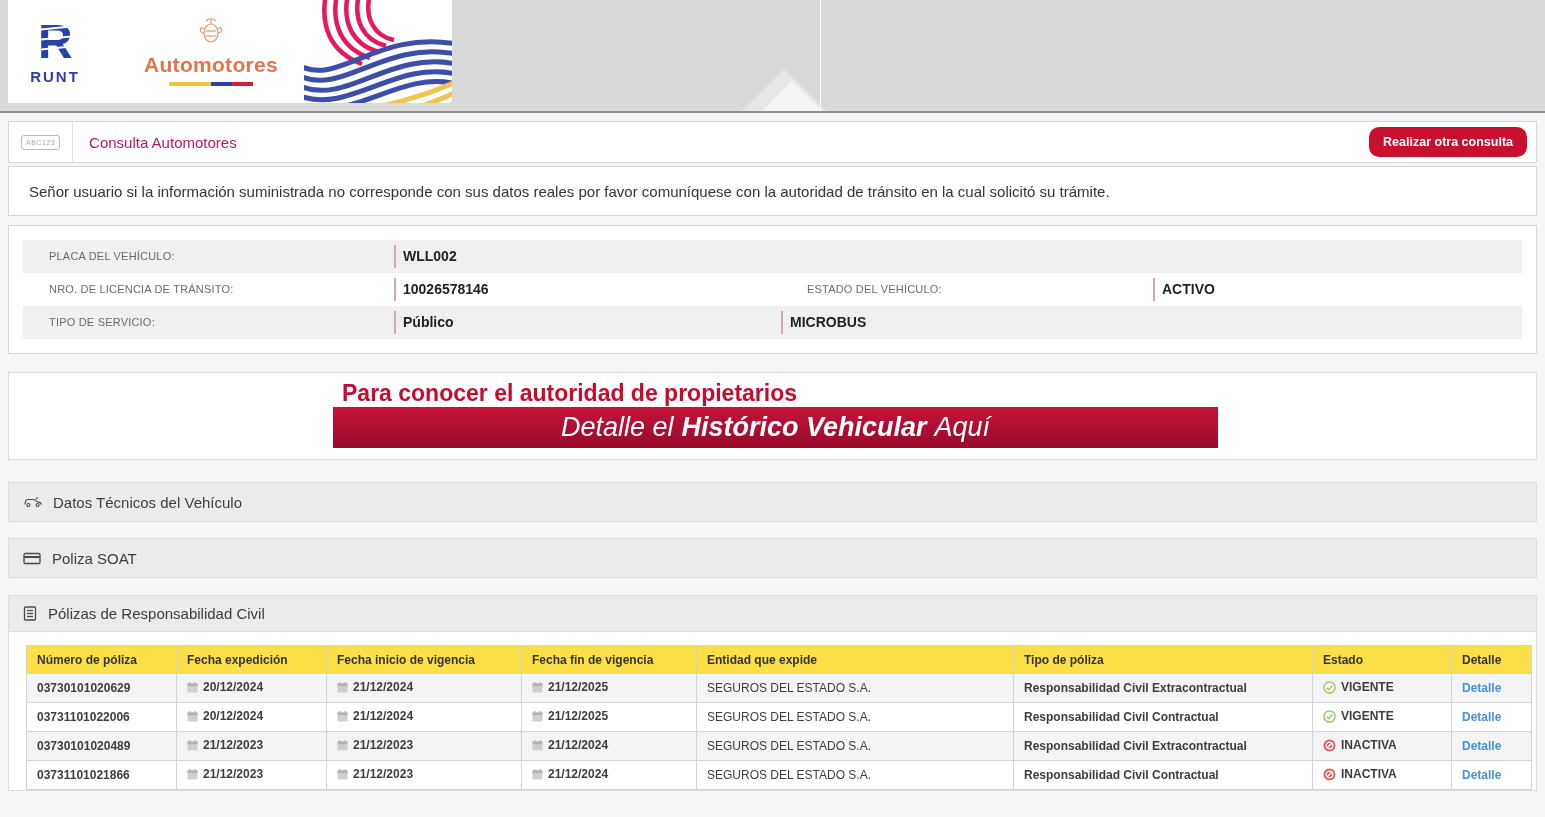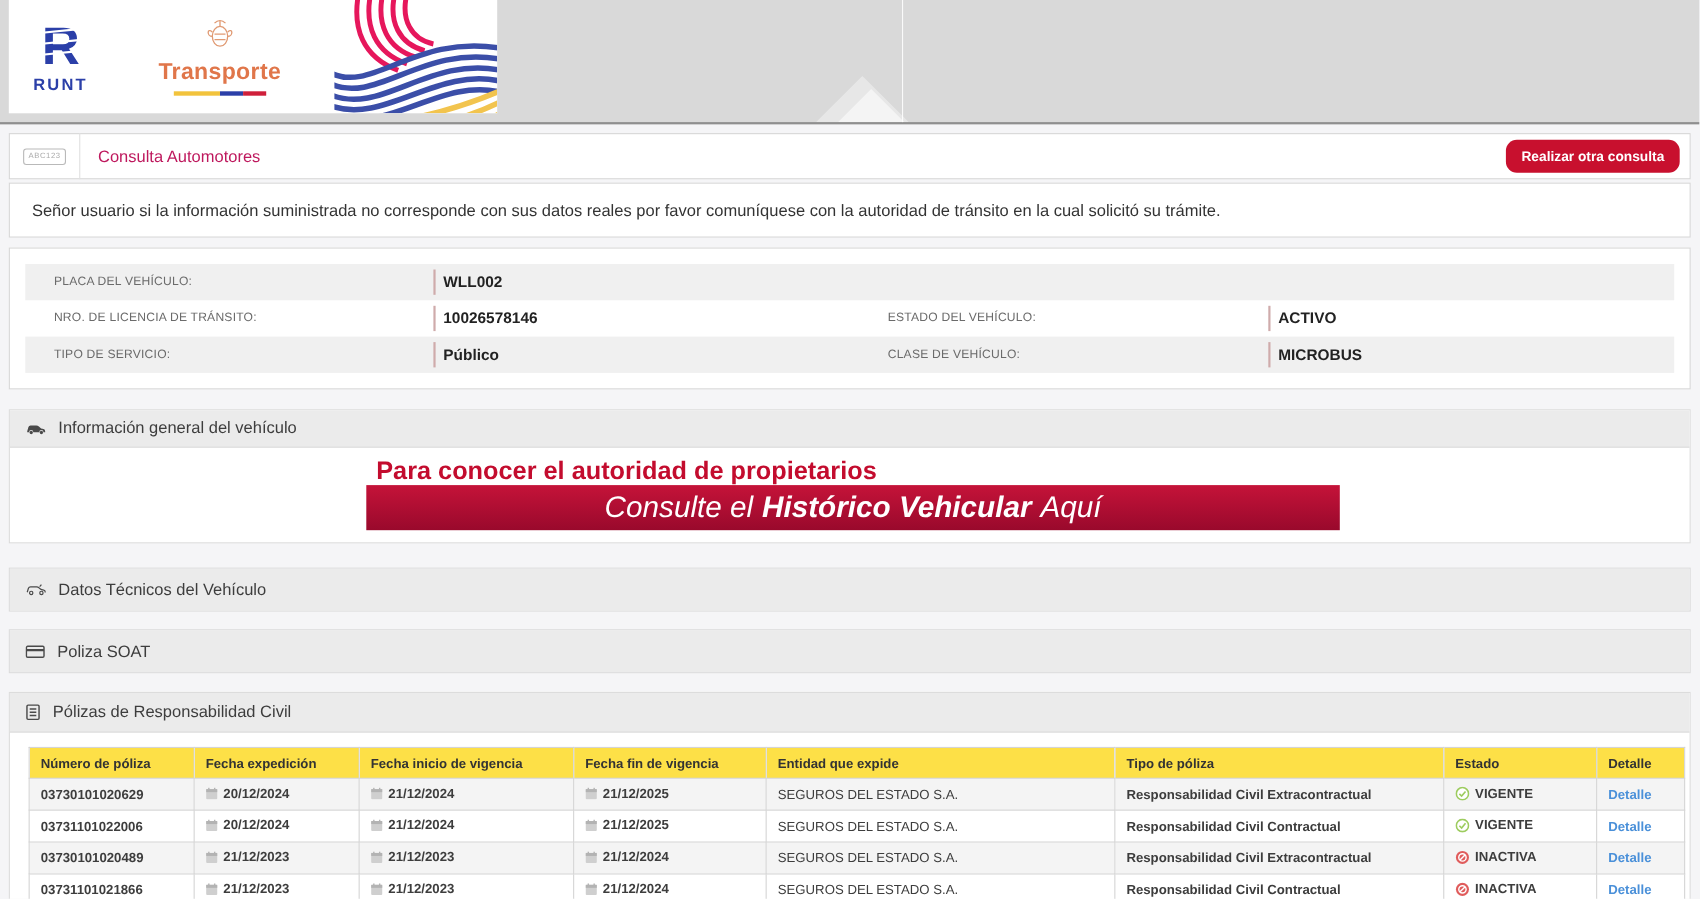--- a/index.html
+++ b/index.html
@@ -96,21 +96,21 @@
         <svg width="30" height="32" viewBox="0 0 30 32" fill="none" stroke="#e09a73" stroke-width="1.2">
           <ellipse cx="15" cy="16" rx="7" ry="9"></ellipse>
           <path d="M8 12 C3 8 3 16 8 16"></path>
           <path d="M22 12 C27 8 27 16 22 16"></path>
           <path d="M10 4 C13 1 17 1 20 4"></path>
           <line x1="15" y1="2" x2="15" y2="7"></line>
           <line x1="10" y1="14" x2="20" y2="14"></line>
           <line x1="10" y1="19" x2="20" y2="19"></line>
         </svg>
       </span>
-      <div class="transporte-word">Transporte</div>
+      <div class="transporte-word">Automotores</div>
       <div class="flag-underline">
         <span class="fy"></span>
           <span class="fb"></span>
           <span class="fr"></span>
       </div>
     </div>
     <div class="ribbon-logo">
       <svg width="148" height="103" viewBox="0 0 148 103">
         <g stroke="#e6175c" stroke-width="4.5" fill="none">
           <path d="M22,-6 C16,26 26,52 58,64"></path>
@@ -161,41 +161,30 @@
     </div>
     <div class="frow">
       <div class="flabel w1">NRO. DE LICENCIA DE TRÁNSITO:</div>
       <div class="fval w2 has-div">10026578146</div>
       <div class="flabel w3">ESTADO DEL VEHÍCULO:</div>
       <div class="fval w4 has-div">ACTIVO</div>
     </div>
     <div class="frow gray">
       <div class="flabel w1">TIPO DE SERVICIO:</div>
       <div class="fval w2 has-div">Público</div>
-      <div class="flabel w3">CLASE DE VEHÍCULO:</div>
       <div class="fval w4 has-div">MICROBUS</div>
     </div>
   </div>
 
   <div class="section sec-info">
-    <div class="sec-head h36">
-      <span class="sec-icon">
-        <svg width="19" height="12" viewBox="0 0 24 14" fill="#4a4a4a">
-          <path d="M2.2 9.6 L3.6 4.8 Q4.2 3 6 3 L12.6 3 Q14.4 3 15.6 4.2 L18.2 6.4 L21 7.1 Q22.8 7.6 22.8 9.2 L22.8 10.6 L20.9 10.6 A2.4 2.4 0 0 0 16.1 10.6 L9.2 10.6 A2.4 2.4 0 0 0 4.4 10.6 L2.2 10.6 Z"></path>
-          <circle cx="6.8" cy="11" r="1.9"></circle>
-            <circle cx="18.5" cy="11" r="1.9"></circle>
-        </svg>
-      </span>
-      <span class="sec-title">Información general del vehículo</span>
-    </div>
     <div class="sec-body">
       <div class="banner">
         <div class="banner-headline">Para conocer el autoridad de propietarios</div>
         <div class="banner-bar">
-          <span>Consulte el</span>
+          <span>Detalle el</span>
           <span class="bb-bold">Histórico Vehicular</span>
           <span>Aquí</span>
         </div>
       </div>
     </div>
   </div>
 
   <div class="section head-only sec-datos">
     <div class="sec-head h40">
       <span class="sec-icon">

